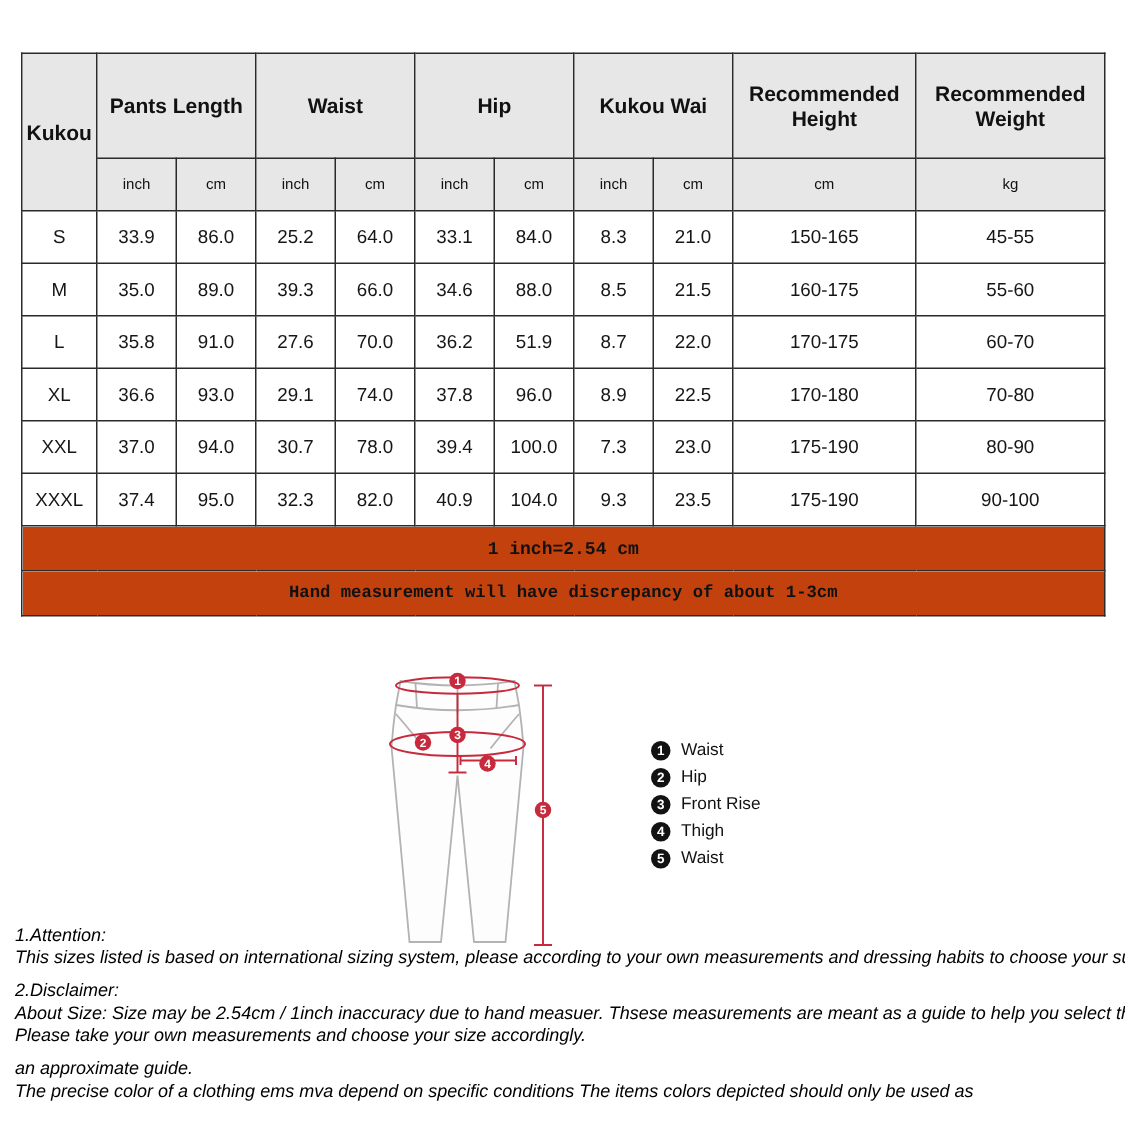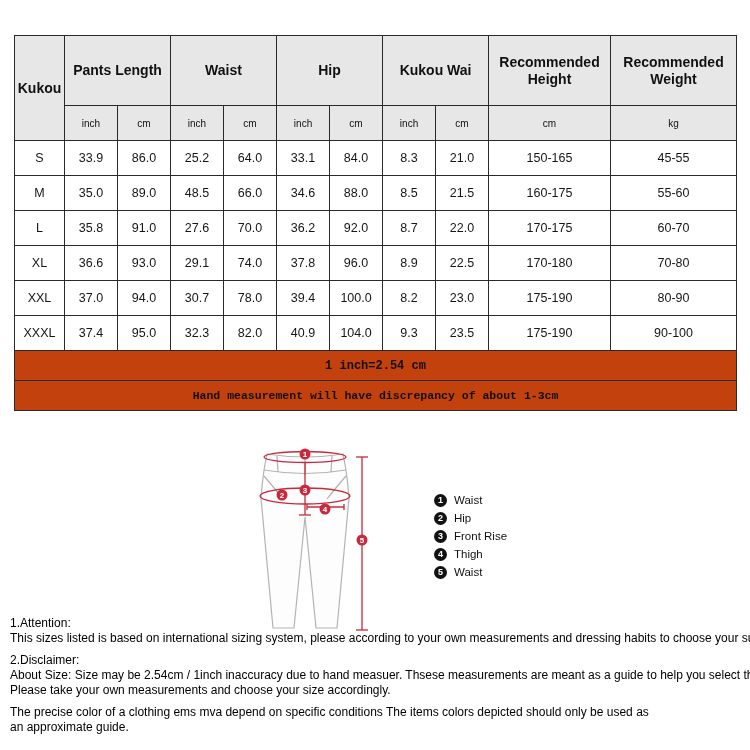--- a/index.html
+++ b/index.html
@@ -31,21 +31,21 @@
   .red-ln{stroke:var(--red);fill:none;stroke-width:1.3;}
   .red-dot{fill:var(--red);stroke:none;}
   .dot-num{fill:#ffffff;font-family:"Liberation Sans",sans-serif;font-size:8px;font-weight:bold;text-anchor:middle;}
   .legend{position:absolute;left:434px;top:491px;}
   .legend-item{display:flex;align-items:center;height:18px;}
   .legend-dot{width:13px;height:13px;border-radius:50%;background:#121212;color:#fff;
     font-size:9px;font-weight:bold;display:flex;align-items:center;justify-content:center;flex:0 0 13px;}
   .legend-label{font-size:11.5px;color:#121212;margin-left:7px;}
   
   .notes{position:absolute;left:10px;top:616px;width:737px;font-size:12px;line-height:15px;color:#000;}
-  .note-section{margin:0 4px 7px 0;}
+  .note-section{margin:0 4px 7px 0;font-style:italic;}
   .note-title{white-space:nowrap;}
   .note-line{white-space:nowrap;}
 </style>
 </head>
 <body style="--red: #c62a3c; --gray: #b3b3b3;">
 
 <table class="size-chart">
   <colgroup>
     <col style="width:50px">
       <col style="width:53px">
@@ -93,37 +93,37 @@
       <td>84.0</td>
       <td>8.3</td>
       <td>21.0</td>
       <td>150-165</td>
       <td>45-55</td>
     </tr>
     <tr>
       <td>M</td>
       <td>35.0</td>
       <td>89.0</td>
-      <td>48.5</td>
+      <td>39.3</td>
       <td>66.0</td>
       <td>34.6</td>
       <td>88.0</td>
       <td>8.5</td>
       <td>21.5</td>
       <td>160-175</td>
       <td>55-60</td>
     </tr>
     <tr>
       <td>L</td>
       <td>35.8</td>
       <td>91.0</td>
       <td>27.6</td>
       <td>70.0</td>
       <td>36.2</td>
-      <td>92.0</td>
+      <td>51.9</td>
       <td>8.7</td>
       <td>22.0</td>
       <td>170-175</td>
       <td>60-70</td>
     </tr>
     <tr>
       <td>XL</td>
       <td>36.6</td>
       <td>93.0</td>
       <td>29.1</td>
@@ -136,21 +136,21 @@
       <td>70-80</td>
     </tr>
     <tr>
       <td>XXL</td>
       <td>37.0</td>
       <td>94.0</td>
       <td>30.7</td>
       <td>78.0</td>
       <td>39.4</td>
       <td>100.0</td>
-      <td>8.2</td>
+      <td>7.3</td>
       <td>23.0</td>
       <td>175-190</td>
       <td>80-90</td>
     </tr>
     <tr>
       <td>XXXL</td>
       <td>37.4</td>
       <td>95.0</td>
       <td>32.3</td>
       <td>82.0</td>
@@ -230,16 +230,16 @@
   <div class="note-section">
     <div class="note-title">1.Attention:</div>
     <div class="note-line">This sizes listed is based on international sizing system, please according to your own measurements and dressing habits to choose your suitable size.</div>
   </div>
   <div class="note-section">
     <div class="note-title">2.Disclaimer:</div>
     <div class="note-line">About Size: Size may be 2.54cm / 1inch inaccuracy due to hand measuer. Thsese measurements are meant as a guide to help you select the correct size.</div>
     <div class="note-line">Please take your own measurements and choose your size accordingly.</div>
   </div>
   <div class="note-section">
+    <div class="note-line">an approximate guide.</div>
     <div class="note-line">The precise color of a clothing ems mva depend on specific conditions The items colors depicted should only be used as</div>
-    <div class="note-line">an approximate guide.</div>
   </div>
 </div>
 
 </body></html>

